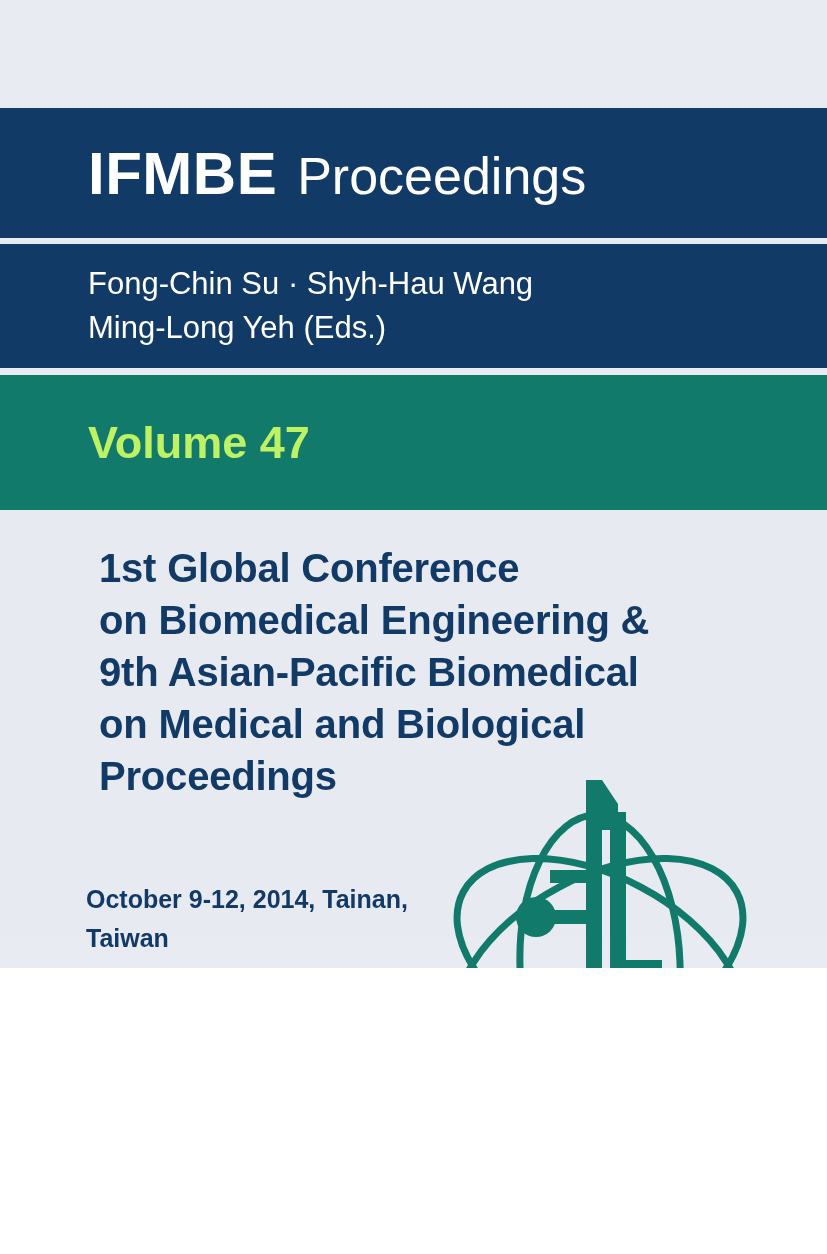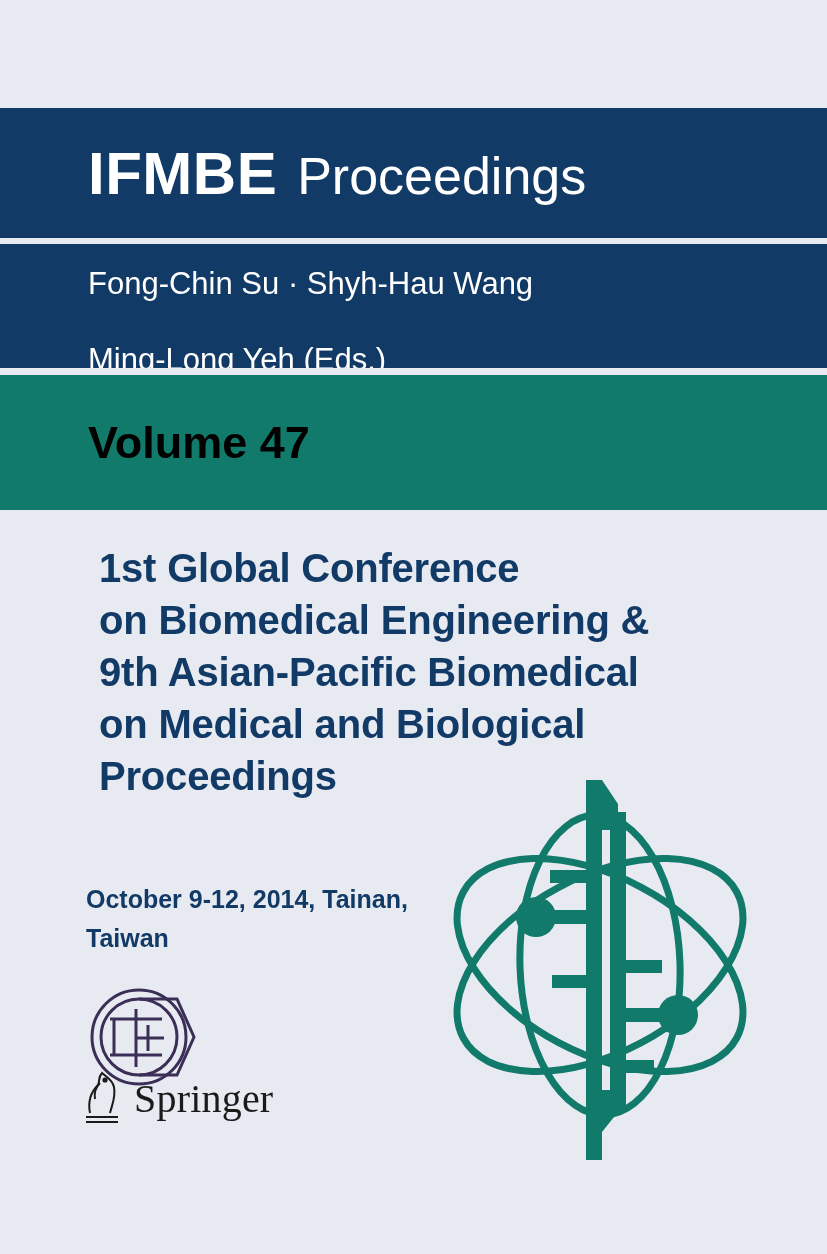--- a/index.html
+++ b/index.html
@@ -9,21 +9,21 @@
   }
   body {
     width: 827px;
     height: 1254px;
     font-family: "Liberation Sans", sans-serif;
     overflow: hidden;
   }
   .cover {
     position: relative;
     width: 827px;
-    height: 1254px;
+    height: 968px;
     background: #e8eaf2;
     overflow: hidden;
   }
   
   .top-strip {
     position: absolute;
     top: 0; left: 0;
     width: 827px;
     height: 108px;
     background: #e9ebf3;
@@ -77,41 +77,40 @@
     box-sizing: border-box;
     display: flex;
     flex-direction: column;
     justify-content: center;
   }
   .editors-line {
     font-size: 31px;
     line-height: 1.42;
     font-weight: 400;
     white-space: nowrap;
-    margin-top: 32px;
   }
   .sep2 {
     position: absolute;
     top: 368px; left: 0;
     width: 827px; height: 7px;
     background: #e9ebf3;
   }
   
   .volume-band {
     position: absolute;
     top: 375px;
     left: 0;
     width: 827px;
     height: 135px;
     background: #117a6b;
     display: flex;
     align-items: center;
   }
   .volume-text {
-    color: #000000;
+    color: #bef264;
     font-size: 45px;
     font-weight: bold;
     padding-left: 88px;
   }
   
   .title-block {
     position: absolute;
     top: 542px;
     left: 84px;
     width: 640px;

